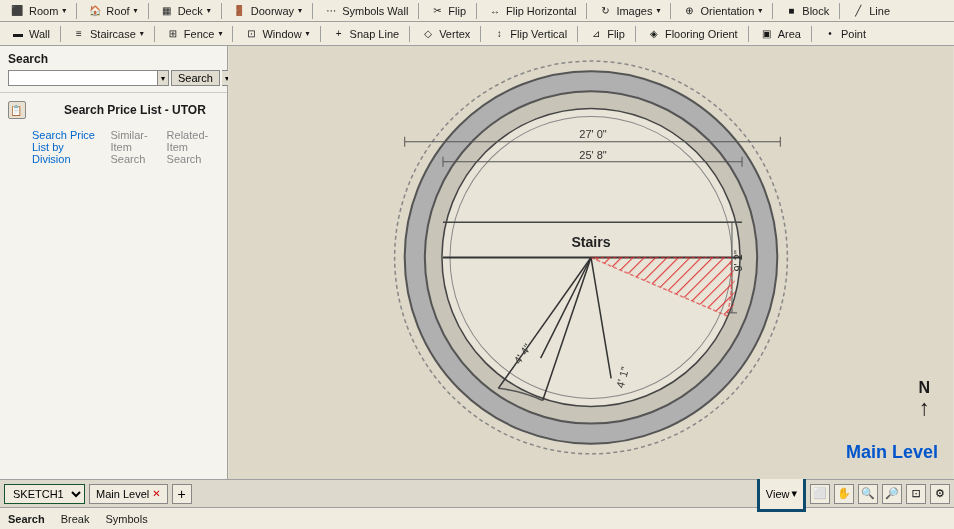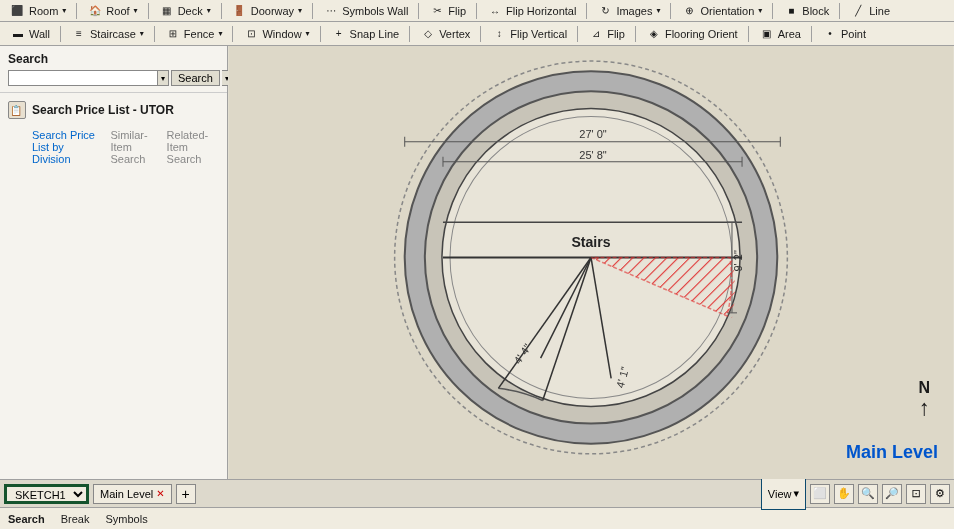--- a/index.html
+++ b/index.html
@@ -122,20 +122,21 @@
       background: #e8e0d0;
       border: 1px solid #888;
       border-radius: 2px;
       display: flex; align-items: center; justify-content: center;
       font-size: 10px; color: #555;
     }
     .price-list-title {
       font-size: 12px;
       font-weight: bold;
       color: #1a1a1a;
+      margin-left: 32px;
     }
     .price-list-links {
       display: flex;
       flex-direction: row;
       gap: 6px;
       padding-left: 24px;
     }
     .price-list-link {
       color: #0066cc;
       text-decoration: none;
@@ -183,21 +184,21 @@
       display: flex;
       align-items: center;
       background: #ddd9cc;
       border-top: 1px solid #a0a0a0;
       height: 28px;
       padding: 0 4px;
       gap: 4px;
     }
     .sketch-select {
       background: #f0ece0;
-      border: 3px solid #14532d;
+      border: 1px solid #14532d;
       padding: 1px 4px;
       font-size: 11px;
       height: 20px;
       cursor: pointer;
     }
     .level-tab {
       display: flex;
       align-items: center;
       gap: 3px;
       background: #f0ece0;
@@ -216,21 +217,21 @@
       cursor: pointer; font-size: 14px;
     }
     .bottom-right {
       margin-left: auto;
       display: flex;
       align-items: center;
       gap: 4px;
     }
     .view-btn {
       display: flex; align-items: center; gap: 2px;
-      background: #f0ece0; border: 1px solid #0c4a6e;
+      background: #f0ece0; border: 3px solid #0c4a6e;
       padding: 15px 6px; font-size: 11px; cursor: pointer; height: 20px;
     }
     .icon-btn {
       background: #f0ece0; border: 1px solid #888;
       width: 20px; height: 20px;
       display: flex; align-items: center; justify-content: center;
       cursor: pointer; font-size: 11px;
     }
 
     .main-level-text {

